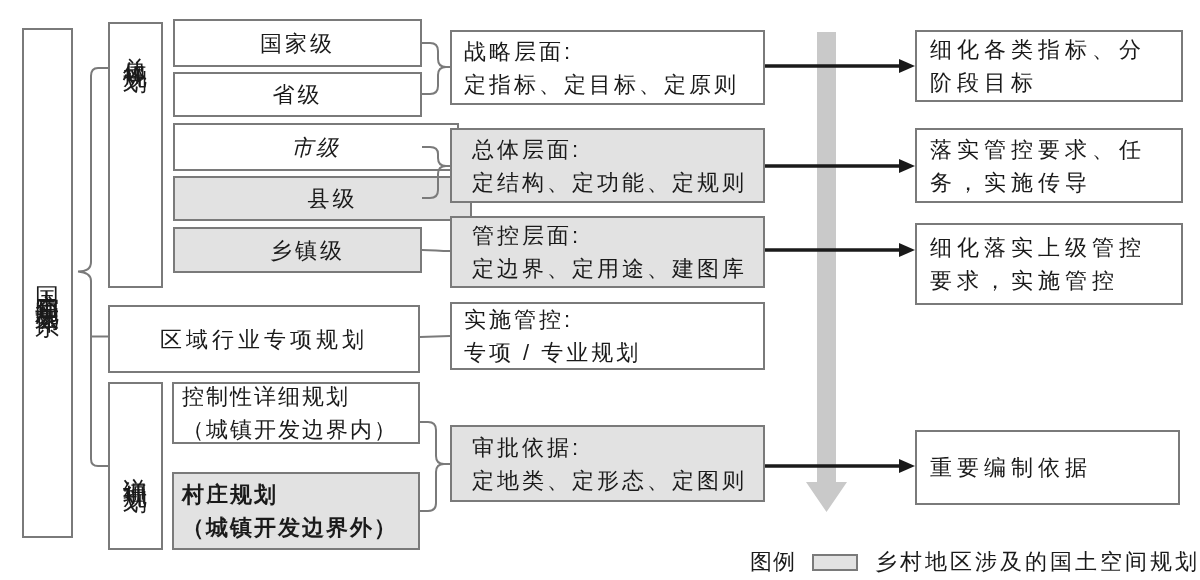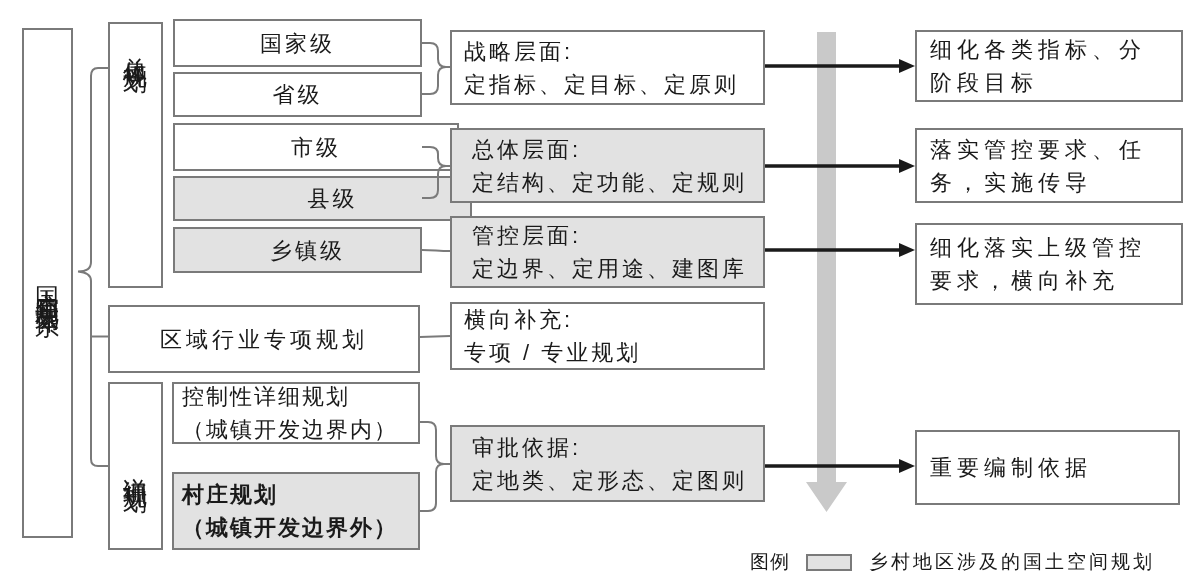--- a/index.html
+++ b/index.html
@@ -37,21 +37,21 @@
   }
   .vbox.topalign { justify-content: flex-start; padding-top: 14px; }
   .wrap span { display:block; }
   #connector-layer {
     position:absolute; left:0; top:0; width:1200px; height:580px;
     z-index: 3; pointer-events: none;
   }
   #legend {
     position:absolute; left:750px; top:549px; height:26px;
     display:flex; align-items:center; z-index:2;
-    font-size:19px;
+    font-size:22px;
   }
   #legend-swatch {
     box-sizing:border-box;
     width:46px; height:17px;
     background:#e2e2e2; border:2px solid #7a7a7a;
     margin-left:16px; margin-right:17px;
   }
   #legend-text { letter-spacing:3px; }
   #legend-label { letter-spacing:1px; }
 </style>
@@ -67,21 +67,21 @@
   <div class="box vbox topalign" style="left:108px; top:22px; width:55px; height:266px;">
     <span>总体规划</span>
   </div>
 
   <div class="box center" style="left:173px; top:19px; width:249px; height:48px;">
     <span>国家级</span>
   </div>
   <div class="box center" style="left:173px; top:72px; width:249px; height:45px;">
     <span>省级</span>
   </div>
-  <div class="box center" style="left:173px; top:123px; width:286px; height:48px;">
+  <div class="box center" style="left:173px; top:123px; width:286px; height:48px;font-style:italic;">
     <span>市级</span>
   </div>
   <div class="box center gray" style="left:173px; top:176px; width:299px; height:45px;">
     <span>县级</span>
   </div>
   <div class="box center gray" style="left:173px; top:227px; width:249px; height:46px;">
     <span>乡镇级</span>
   </div>
 
   <div class="box center" style="left:108px; top:305px; width:312px; height:68px; letter-spacing:4px;">
@@ -107,36 +107,36 @@
   </div>
   <div class="box leftpad wrap gray" style="left:450px; top:128px; width:315px; height:75px;">
     <span>总体层面:</span>
     <span>定结构、定功能、定规则</span>
   </div>
   <div class="box leftpad wrap gray" style="left:450px; top:216px; width:315px; height:72px;">
     <span>管控层面:</span>
     <span>定边界、定用途、建图库</span>
   </div>
   <div class="box leftpad wrap" style="left:450px; top:302px; width:315px; height:68px;">
-    <span>横向补充:</span>
+    <span>实施管控:</span>
     <span>专项 / 专业规划</span>
   </div>
   <div class="box leftpad wrap gray" style="left:450px; top:425px; width:315px; height:77px;">
     <span>审批依据:</span>
     <span>定地类、定形态、定图则</span>
   </div>
 
   <div class="box" style="left:915px; top:30px; width:268px; height:72px; letter-spacing:5px; padding:0 13px;">
     <span>细化各类指标、分阶段目标</span>
   </div>
   <div class="box" style="left:915px; top:128px; width:268px; height:75px; letter-spacing:5px; padding:0 13px;">
     <span>落实管控要求、任务，实施传导</span>
   </div>
   <div class="box" style="left:915px; top:223px; width:268px; height:82px; letter-spacing:5px; padding:0 13px;">
-    <span>细化落实上级管控要求，横向补充</span>
+    <span>细化落实上级管控要求，实施管控</span>
   </div>
   <div class="box" style="left:915px; top:430px; width:265px; height:75px; letter-spacing:5px; padding:0 13px;">
     <span>重要编制依据</span>
   </div>
 
   <svg id="connector-layer" width="1200" height="580" viewBox="0 0 1200 580">
 
     <path d="M 817 32 H 836 V 482 H 847 L 826.5 512 L 806 482 H 817 Z" fill="#c9c9c9" stroke="none"></path>
 
     <path d="M 108 68 H 98 Q 91 68 91 76 V 262 Q 91 271.5 78 271.5 Q 91 272.5 91 281 V 459 Q 91 466 98 466 H 108" fill="none" stroke="#7a7a7a" stroke-width="2"></path>

